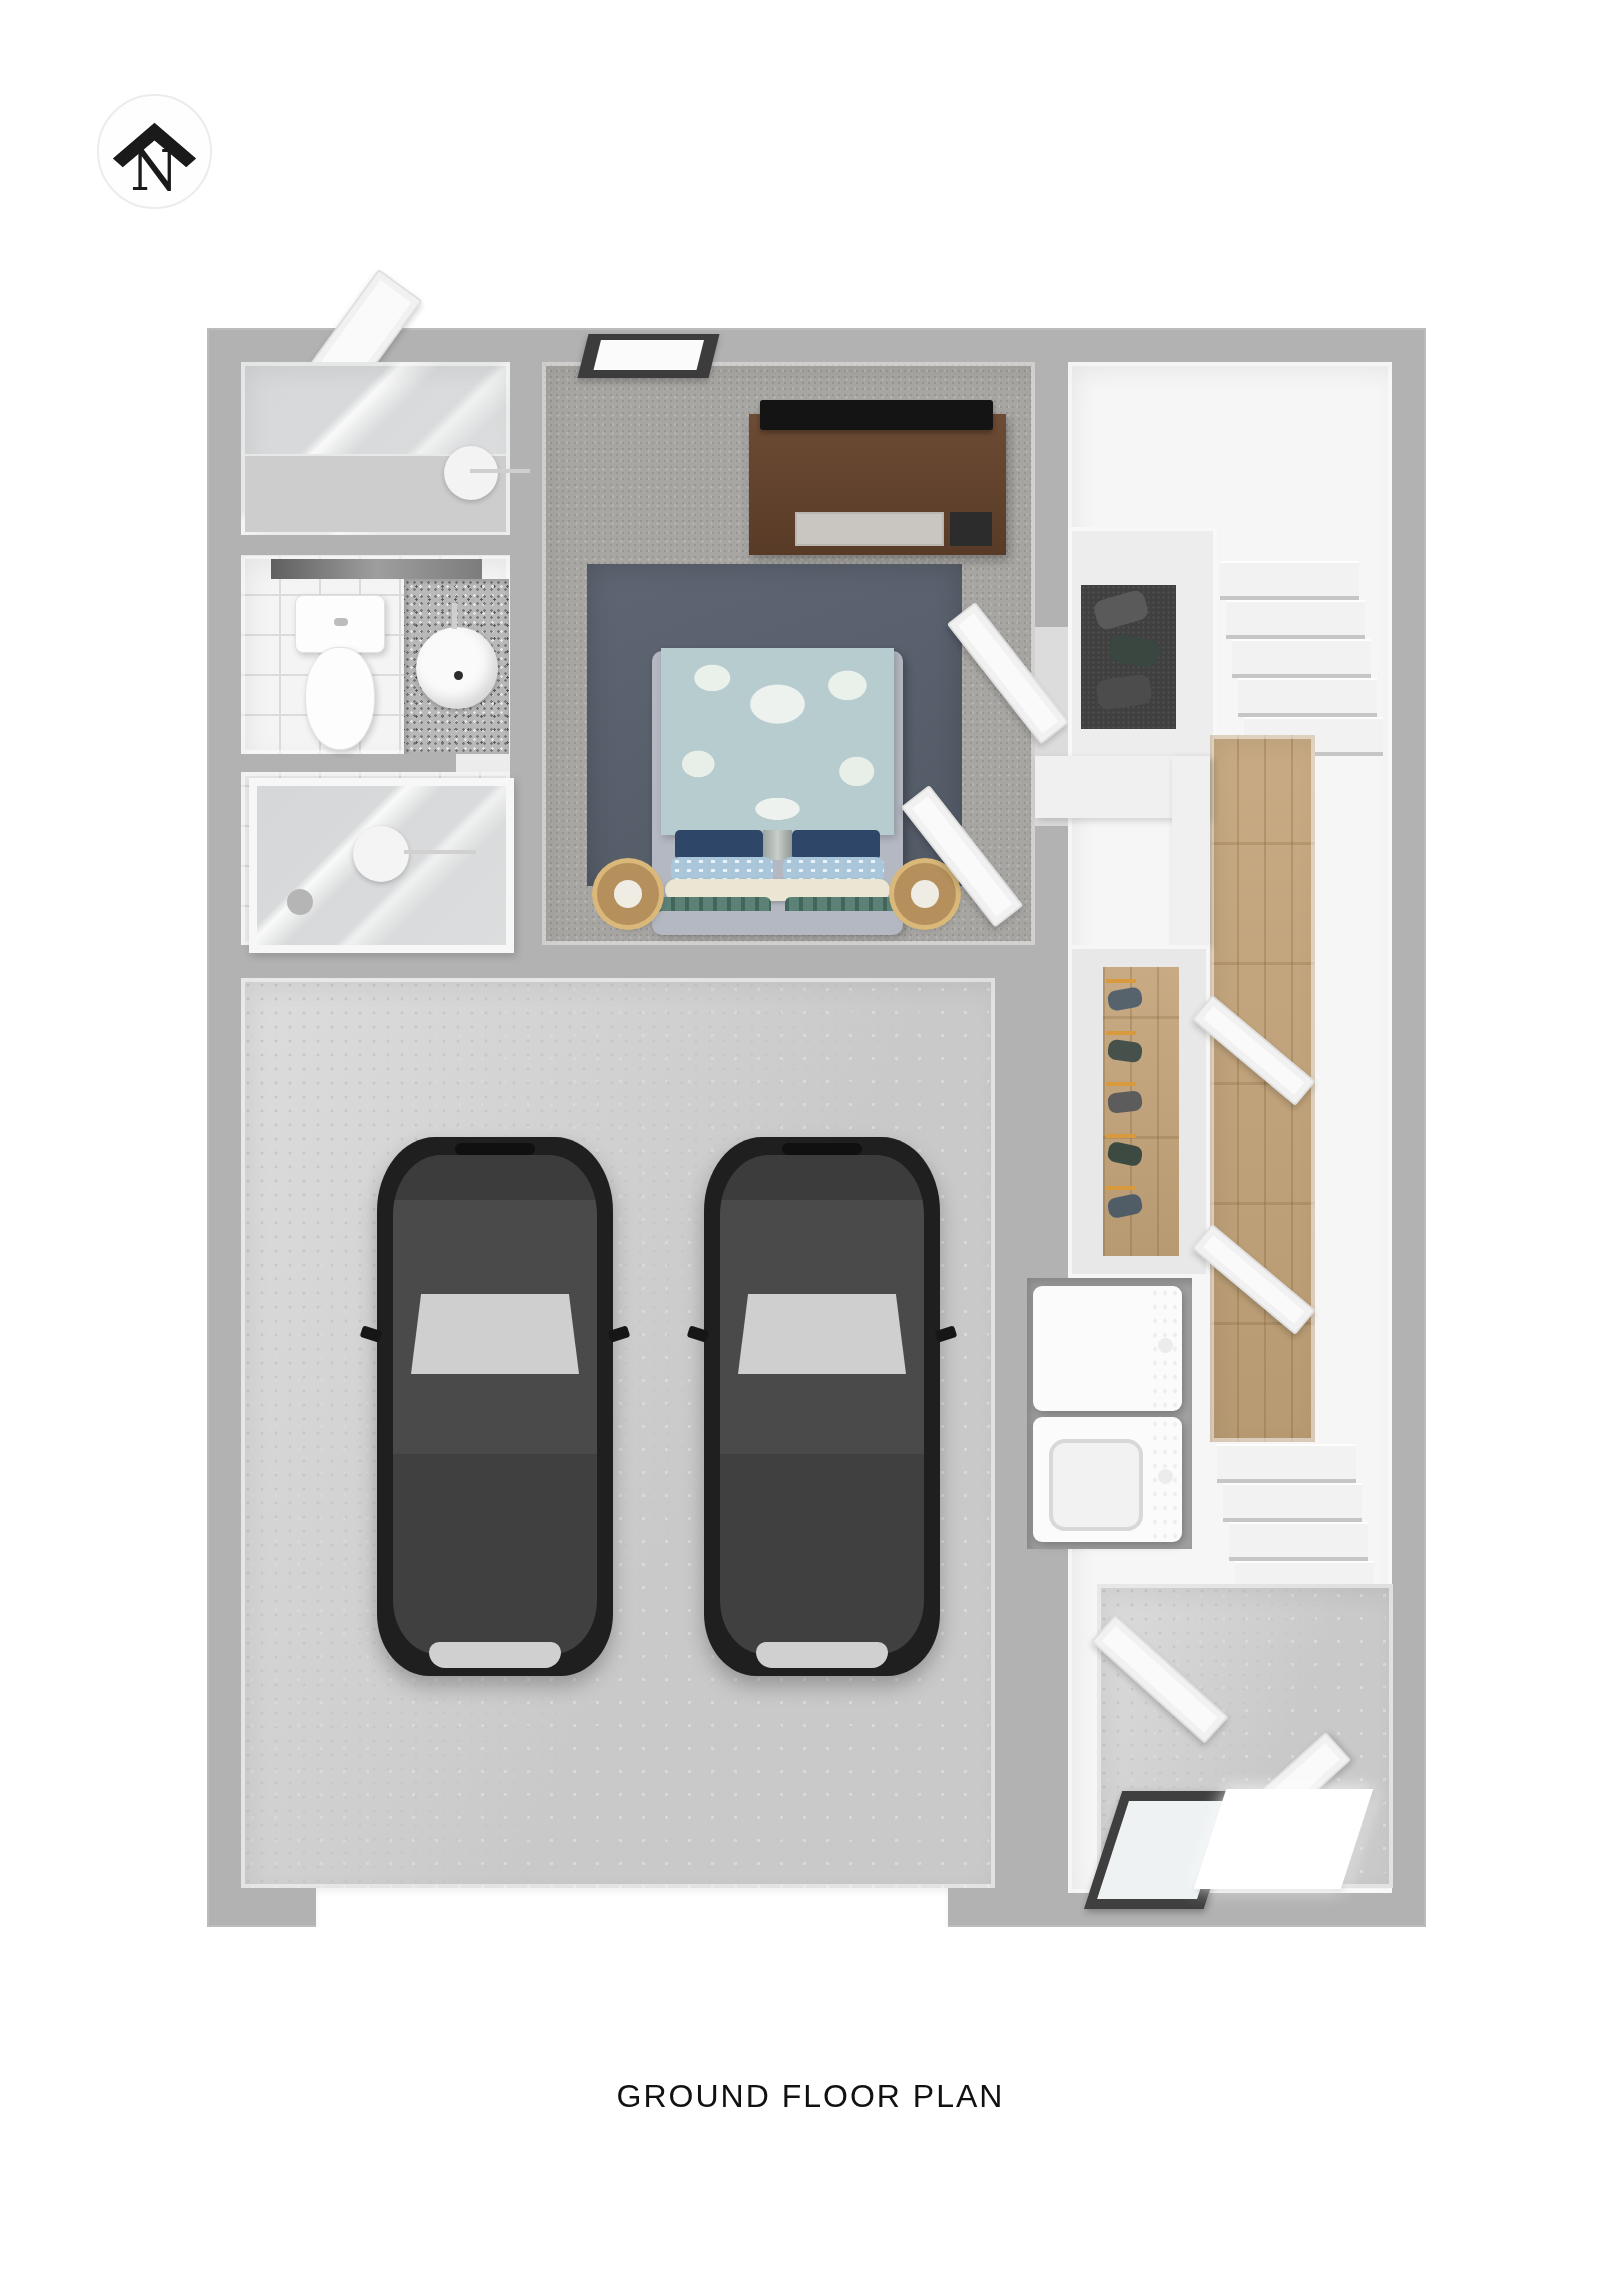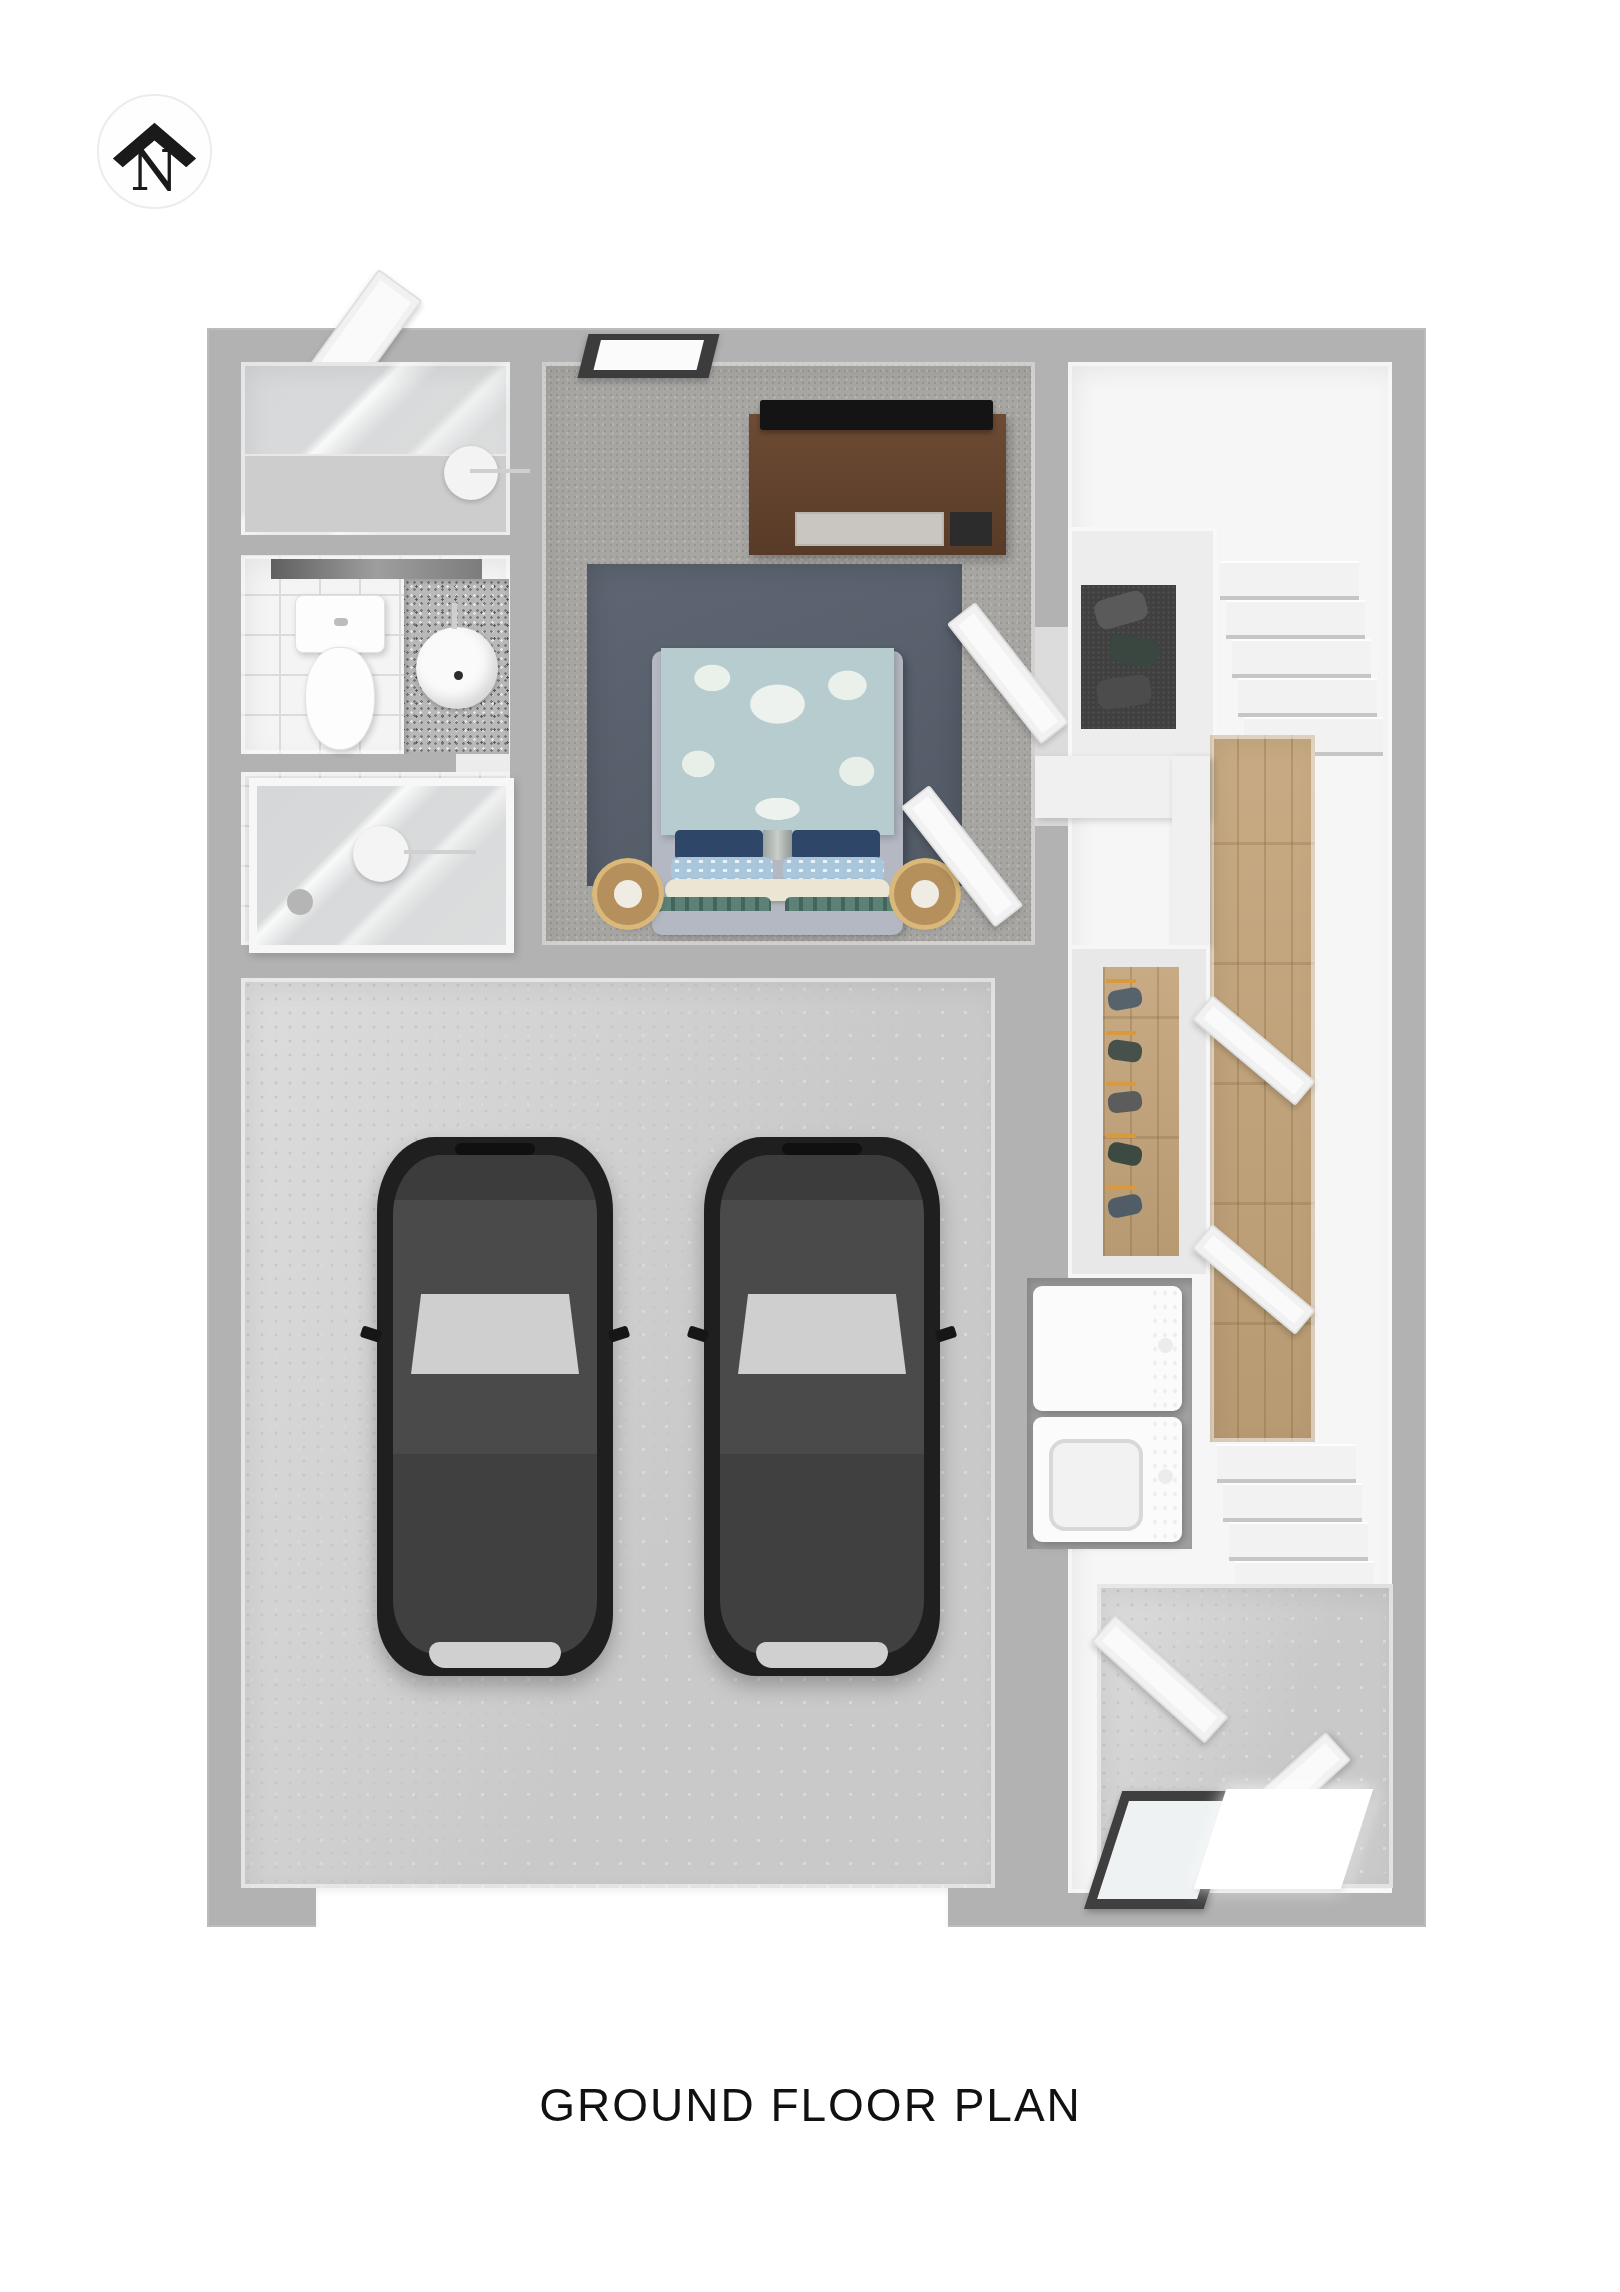--- a/index.html
+++ b/index.html
@@ -67,21 +67,21 @@
 
   
   .unit{position:absolute;left:6px;width:149px;height:125px;background:#fbfbfb;border-radius:9px;
         box-shadow:2px 3px 8px rgba(0,0,0,.25);}
   .unit-panel{position:absolute;right:0;top:0;width:32px;height:100%;border-radius:0 9px 9px 0;
         background:linear-gradient(180deg,#6b6b6b,#4e4e4e);
         background-image:radial-gradient(#eee 1.5px,transparent 2px);background-size:10px 14px;}
   .knob{position:absolute;right:9px;top:52px;width:15px;height:15px;border-radius:50%;background:#ececec;}
 
   #title-block{left:0;top:2078px;width:1621px;text-align:center;}
-  #title-text{font-size:46px;letter-spacing:2px;color:#111;}
+  #title-text{font-size:32px;letter-spacing:2px;color:#111;}
 </style>
 </head>
 <body>
 
 <div id="stage">
 
   <div id="north" class="abs">
     <svg width="117" height="117" viewBox="0 0 118 118">
       <circle cx="59" cy="59" r="57" fill="#fefefe" stroke="#ececec" stroke-width="2"></circle>
       <path d="M 17 66 L 59 30 L 101 66 L 91 75 L 59 48 L 27 75 Z" fill="#1a1a1a"></path>

